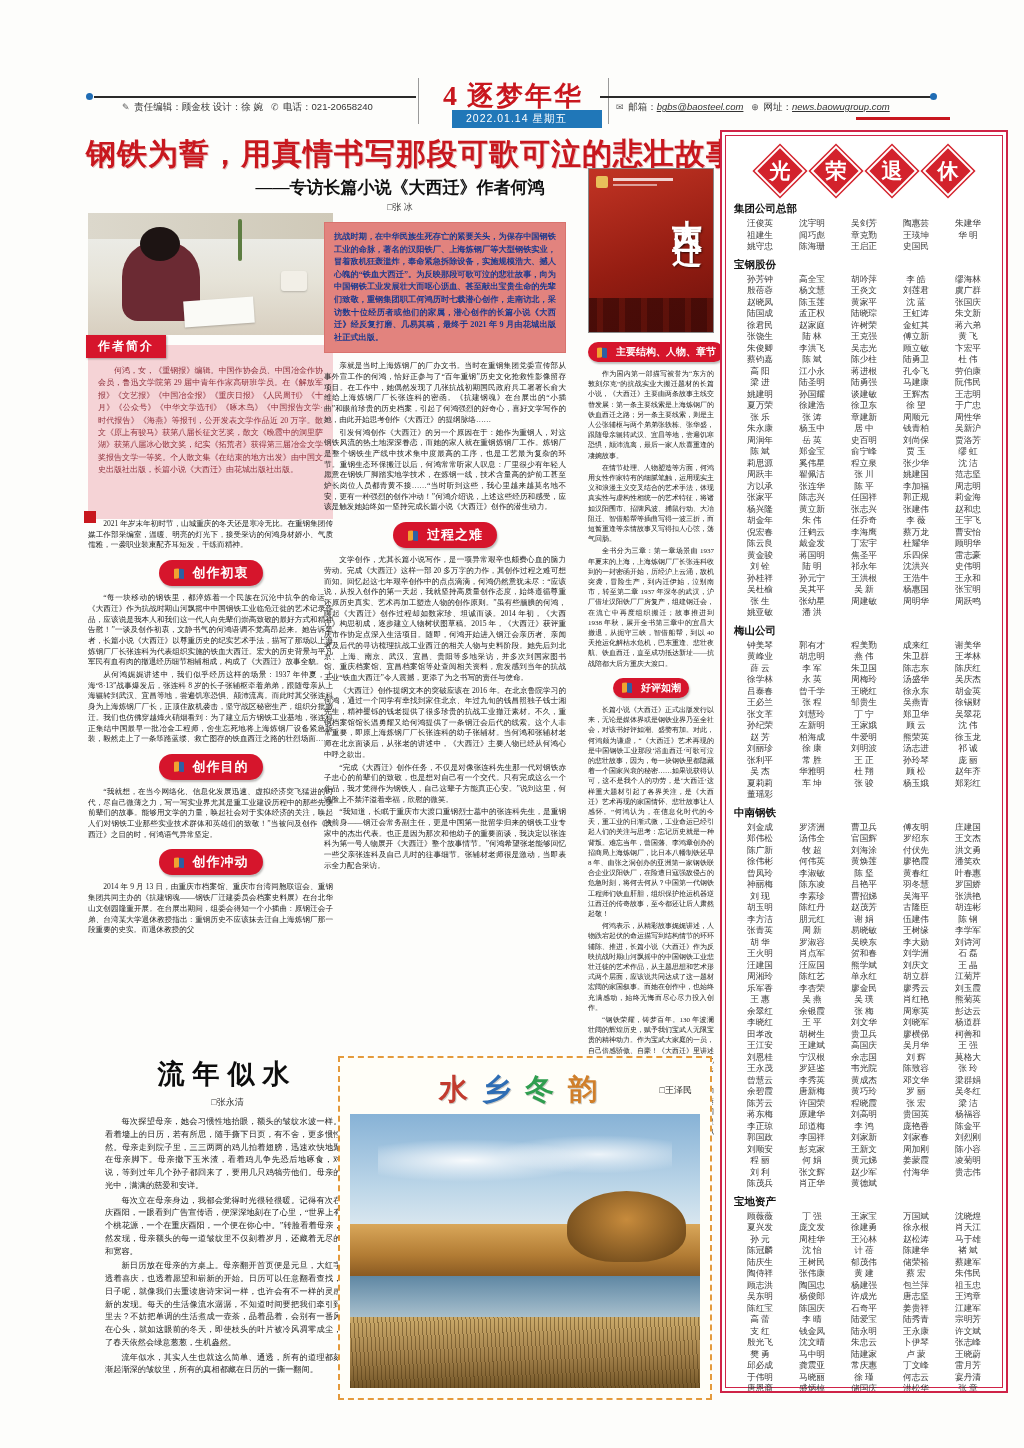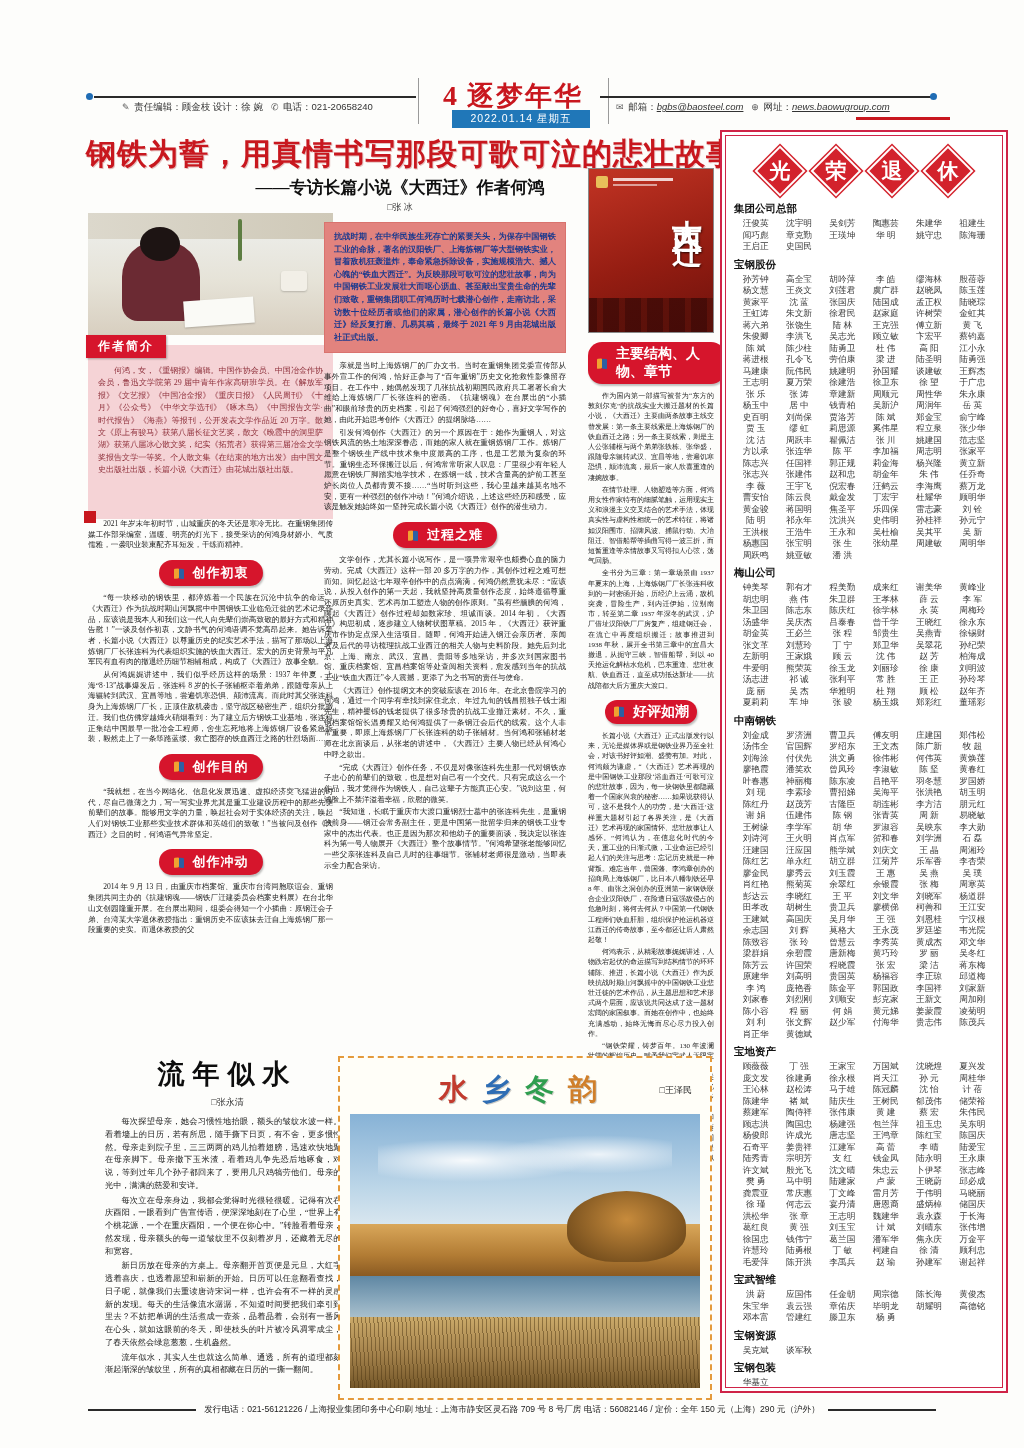--- a/index.html
+++ b/index.html
@@ -7,41 +7,41 @@
         font-family:"Liberation Serif","DejaVu Serif",serif;color:#222;}
   
   .hline{position:absolute;height:2px;background:#2a2a2a;top:96px;}
   .hdot{position:absolute;width:7px;height:7px;border-radius:50%;background:#1f6cb4;top:93px;}
   .hmeta{position:absolute;top:101px;font-size:9.5px;color:#333;font-family:"Liberation Sans",sans-serif;white-space:nowrap;}
   .hmeta .ic{font-size:9px;color:#555;margin-right:2px;}
   .hmeta u{text-decoration:underline;font-style:italic;}
   .vdiv{position:absolute;width:1px;background:#9a9a9a;top:78px;height:46px;}
   .pgtitle{position:absolute;top:78px;left:420px;width:186px;text-align:center;color:#c8171e;font-weight:bold;font-size:27px;letter-spacing:2px;white-space:nowrap;}
   .pgnum{font-size:28px;margin-right:8px;}
-  .datebox{position:absolute;top:110px;left:452px;width:122px;background:#2077b8;color:#fff;text-align:center;
-           font-size:10.5px;font-family:"Liberation Sans",sans-serif;padding:2px 8px;letter-spacing:1px;}
+  .datebox{position:absolute;top:110px;left:452px;width:122px;background:#2077b8;color:#fff;
+           font-size:10.5px;font-family:"Liberation Sans",sans-serif;padding:2px 14px;letter-spacing:1px;}
   .redseg{position:absolute;left:856px;top:117px;width:94px;height:3px;background:#c8171e;}
   
   .headline{position:absolute;left:86px;top:134px;width:628px;text-align:center;color:#c8171e;
             font-weight:bold;font-size:30px;letter-spacing:1px;white-space:nowrap;
             text-shadow:1px 1px 0 rgba(160,20,20,.25);}
   .subhead{position:absolute;left:86px;top:176px;width:628px;text-align:center;font-size:17px;font-weight:bold;color:#101010;}
   .byline-main{position:absolute;left:86px;top:201px;width:628px;text-align:center;font-size:9px;color:#333;}
   
   .col{position:absolute;}
   .col1{left:88px;top:213px;width:245px;}
   .col2{left:324px;top:222px;width:242px;}
   .col3{left:588px;top:168px;width:126px;}
   p.body{font-size:7.6px;line-height:10.7px;text-align:justify;text-indent:2em;margin:0 0 2px 0;color:#1c1c1c;}
   .col3 p.body{font-size:7.0px;line-height:10.2px;}
   .pill{display:flex;align-items:center;justify-content:center;gap:5px;background:#d6152c;color:#fff;
         border-radius:14px;padding:4px 14px;margin:9px auto 7px auto;width:max-content;max-width:96%;
         font-family:"Liberation Sans",sans-serif;font-weight:bold;font-size:13px;letter-spacing:1px;
         box-shadow:1px 2px 2px rgba(0,0,0,.25);}
-  .col3 .pill{font-size:14px;padding:3px 8px;letter-spacing:0;}
+  .col3 .pill{font-size:10px;padding:3px 8px;letter-spacing:0;}
   .pill svg{flex:none;}
   
   .aphoto{position:relative;height:122px;background:linear-gradient(180deg,#eef0ee 0%,#e6e3d8 55%,#d8cfc0 100%);overflow:hidden;}
   .aphoto .shelf{position:absolute;left:0;top:0;width:100%;height:26px;background:linear-gradient(90deg,#dcd8cc,#cfc9b8);}
   .aphoto .person{position:absolute;left:34px;top:28px;width:78px;height:80px;background:#6b2a33;border-radius:45% 45% 20% 20%;}
   .aphoto .hair{position:absolute;left:52px;top:14px;width:40px;height:34px;background:#1d1413;border-radius:50%;}
   .aphoto .paper{position:absolute;left:96px;top:86px;width:70px;height:26px;background:#fafaf6;transform:rotate(-4deg);box-shadow:0 1px 2px rgba(0,0,0,.2);}
   .aphoto .cup{position:absolute;right:26px;top:58px;width:26px;height:20px;background:#f2efe7;border-radius:3px;box-shadow:0 1px 2px rgba(0,0,0,.2);}
   .aphoto .plant{position:absolute;left:150px;top:6px;width:4px;height:42px;background:#5d7d42;border-radius:2px;}
   
@@ -67,21 +67,21 @@
   .sidebar{position:absolute;left:720px;top:130px;width:288px;height:1263px;background:#fff;
            border:2px solid #cf2347;box-shadow:inset 0 0 0 3px #fff,inset 0 0 0 4px #cf2347;
            padding:12px 12px 6px 12px;box-sizing:border-box;overflow:hidden;}
   .diamonds{display:flex;justify-content:center;gap:14px;margin:6px 0 10px 0;}
   .dia{position:relative;width:42px;height:42px;}
   .dia::before{content:"";position:absolute;inset:5px;background:#d3222c;transform:rotate(45deg);
                box-shadow:0 0 0 2px #fff,0 0 0 3.5px #d3222c;}
   .dia span{position:absolute;inset:0;display:flex;align-items:center;justify-content:center;
             color:#fff;font-weight:bold;font-size:21px;z-index:1;}
   .grp-h{font-family:"Liberation Sans",sans-serif;font-weight:bold;font-size:10.5px;color:#111;margin:5px 0 2px 0;}
-  .grp-names{display:grid;grid-template-columns:repeat(6,1fr);font-size:8.7px;line-height:11.5px;color:#3a3a3a;}
+  .grp-names{display:grid;grid-template-columns:repeat(5,1fr);font-size:8.7px;line-height:11.5px;color:#3a3a3a;}
   .grp-names span{text-align:center;white-space:nowrap;}
   
   .essay{position:absolute;left:88px;top:1056px;width:245px;margin-left:17px;}
   .essay-title{text-align:center;font-size:27px;font-weight:bold;letter-spacing:8px;color:#0d0d0d;margin:0;}
   .essay-by{text-align:center;font-size:9px;color:#333;margin:4px 0 7px 0;}
   .essay p{font-size:8.2px;line-height:12.75px;text-align:justify;text-indent:2em;margin:0 0 2px 0;color:#1c1c1c;}
   
   .pfeature{position:absolute;left:338px;top:1056px;width:374px;height:344px;border:2px dashed #e49a3c;
             background:#fffef8;box-sizing:border-box;}
   .pf-title{position:absolute;left:0;top:12px;width:100%;text-align:center;font-size:29px;font-weight:bold;letter-spacing:14px;}
@@ -806,19 +806,14 @@
     <div class="pf-photo">
       <div class="ph-sky"></div>
       <div class="ph-cloud"></div>
       <div class="ph-trees"></div>
       <div class="ph-tree-big"></div>
       <div class="ph-water"></div>
       <div class="ph-reeds"></div>
     </div>
   </div>
 
-  <div class="footer">
-    <div class="rule"></div>
-    <div class="ftext">发行电话：021-56121226 / 上海报业集团印务中心印刷  地址：上海市静安区灵石路 709 号 8 号厂房  电话：56082146 / 定价：全年 150 元（上海）290 元（沪外）</div>
-    <div class="rule"></div>
-  </div>
 
 </div>
 
 </body></html>

